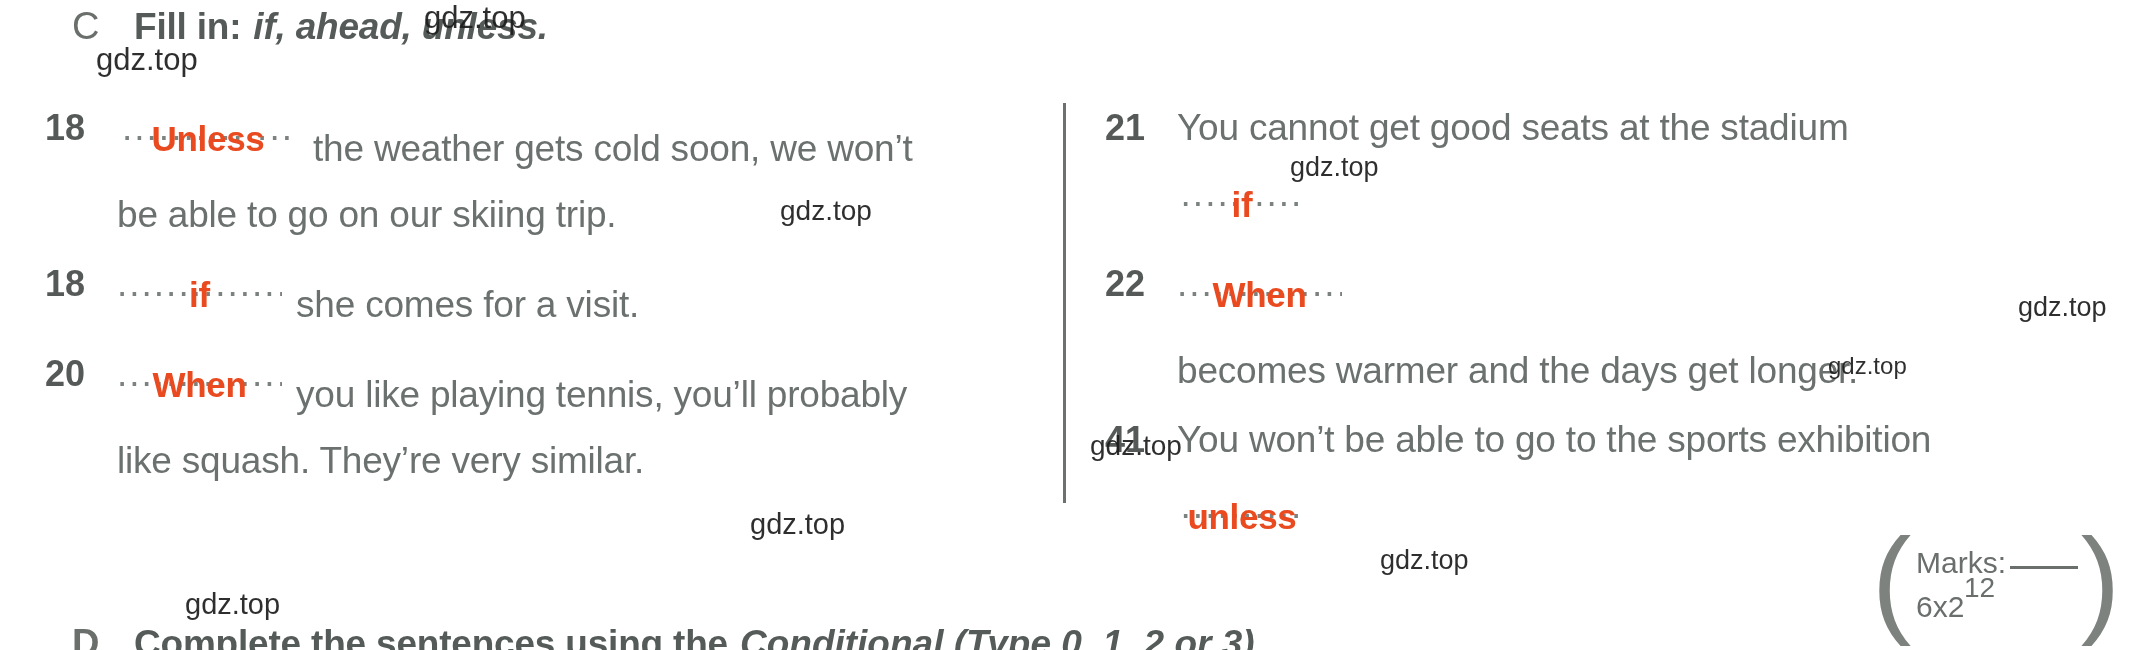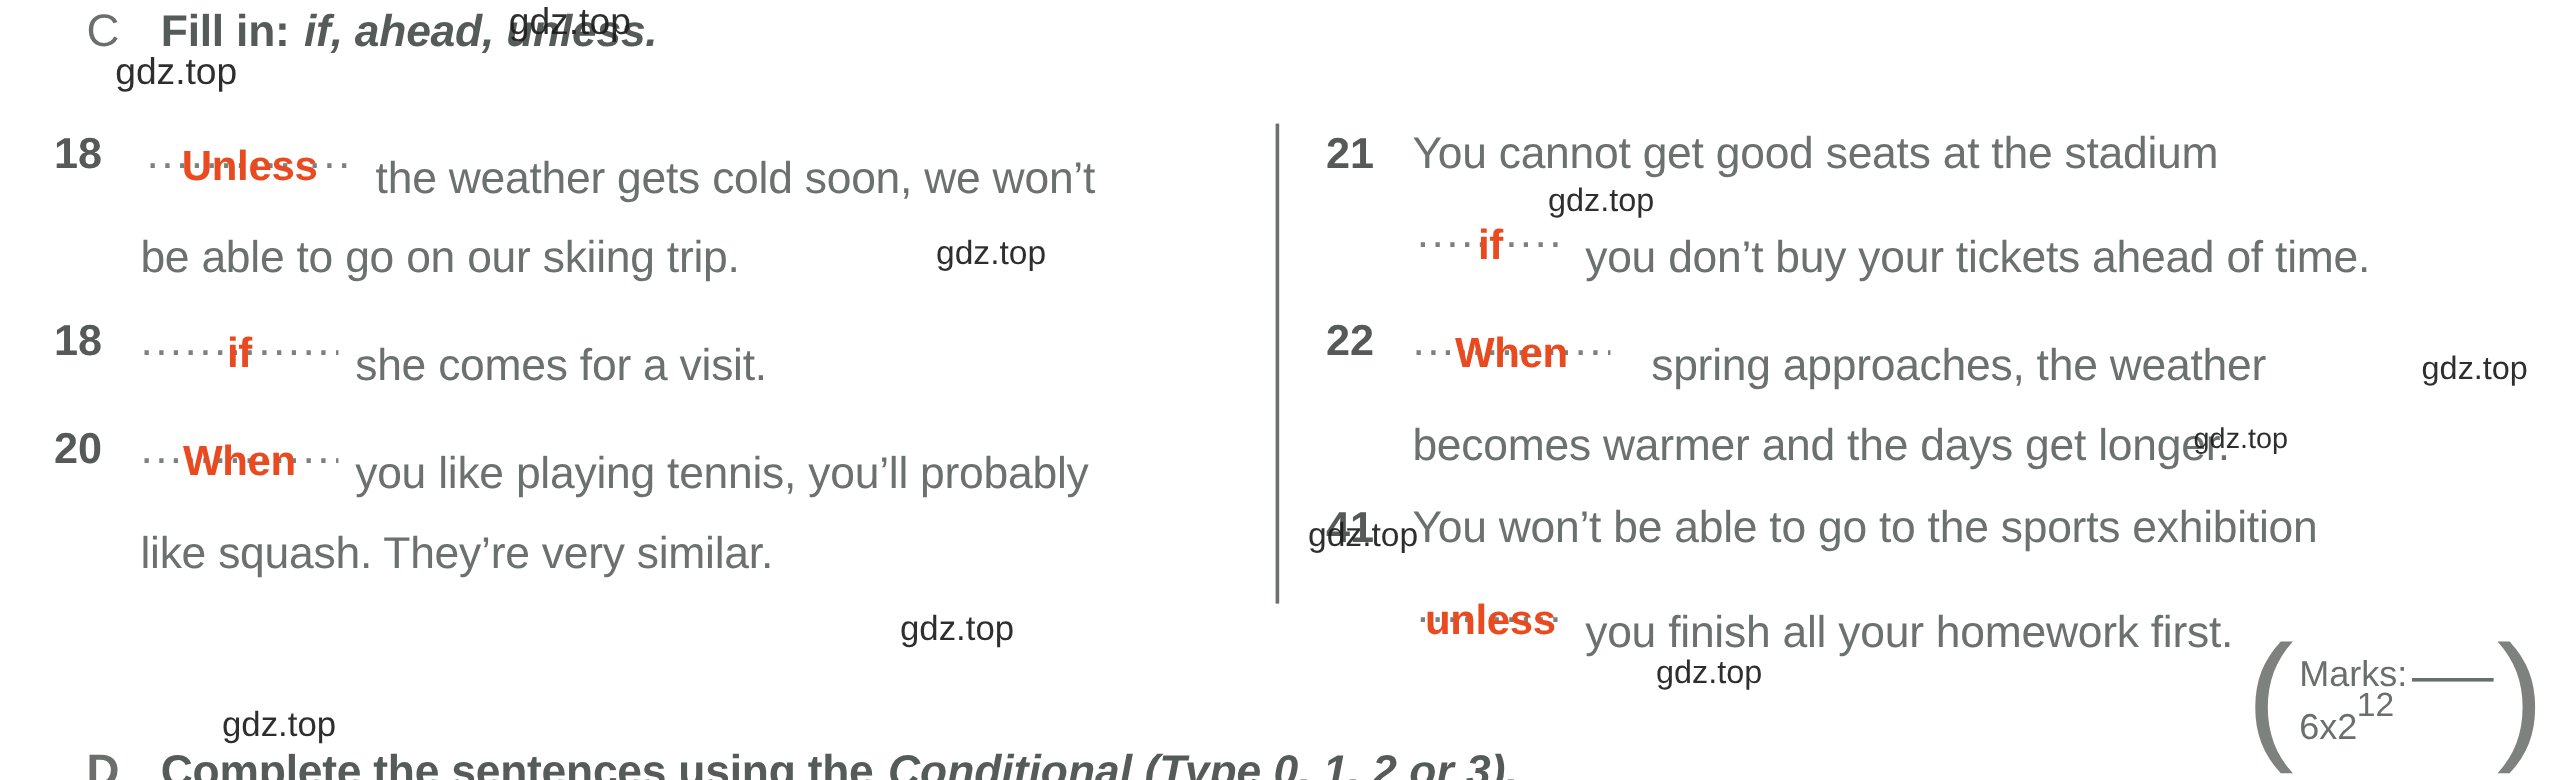--- a/index.html
+++ b/index.html
@@ -196,51 +196,51 @@
 
       <div class="item">
         <div class="item-row">
           <span class="num">21</span>
           <span class="body">
             <div class="line">You  cannot  get  good  seats  at  the  stadium</div>
             <div class="line">
               <span class="blank w-sm">
                 <span class="dots">..........</span>
                 <span class="ans">if</span>
-              </span><span class="gap g-sm"></span><span>you don’t buy your tickets ahead of time.</span>
+              </span><span class="gap g-sm"></span>
             </div>
           </span>
         </div>
       </div>
 
       <div class="item">
         <div class="item-row">
           <span class="num">22</span>
           <span class="body">
             <div class="line">
               <span class="blank w-md">
                 <span class="dots">..............</span>
                 <span class="ans">When</span>
-              </span><span class="gap g-md"></span><span>spring   approaches,   the   weather</span>
+              </span><span class="gap g-md"></span>
             </div>
             <div class="line">becomes warmer and the days get longer.</div>
           </span>
         </div>
       </div>
 
       <div class="item">
         <div class="item-row">
           <span class="num">41</span>
           <span class="body">
             <div class="line">You won’t be able to go to the sports exhibition</div>
             <div class="line">
               <span class="blank w-sm">
                 <span class="dots">..........</span>
                 <span class="ans">unless</span>
-              </span><span class="gap g-sm"></span><span>you finish all your homework first.</span>
+              </span><span class="gap g-sm"></span>
             </div>
           </span>
         </div>
       </div>
 
     </div>
   </div>
 
   <div class="marks">
     <span class="paren paren-l">(</span>

